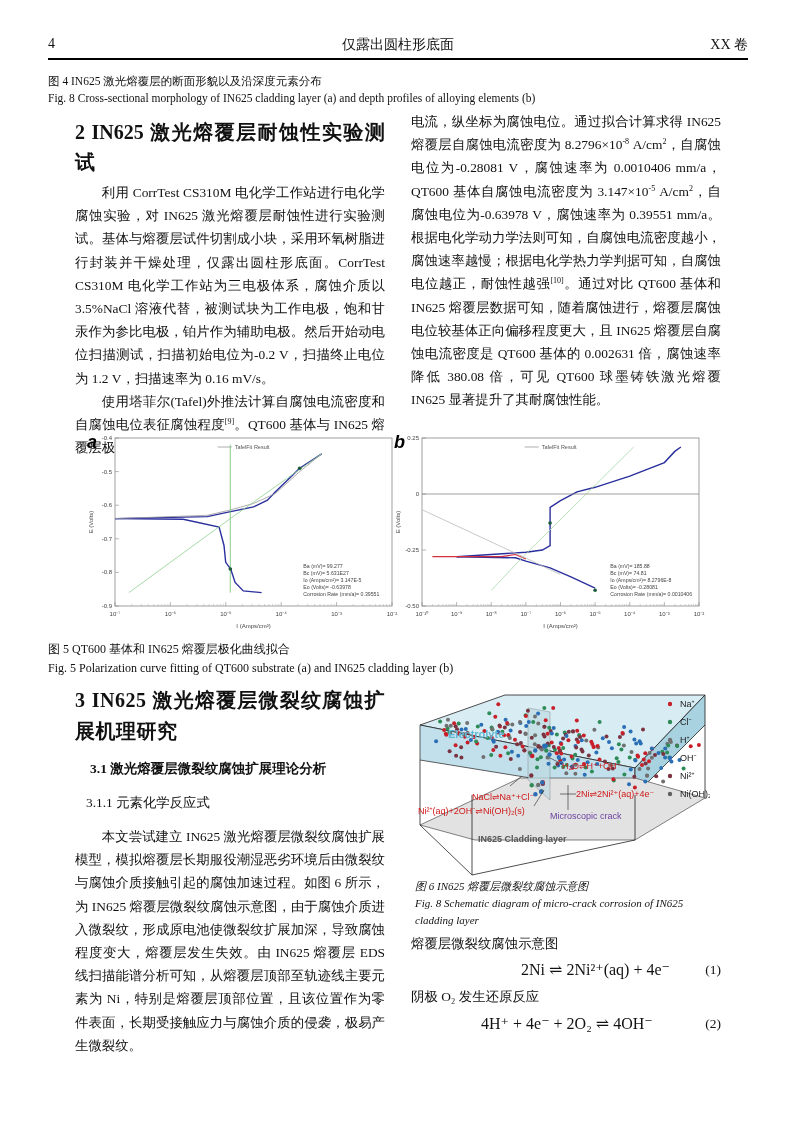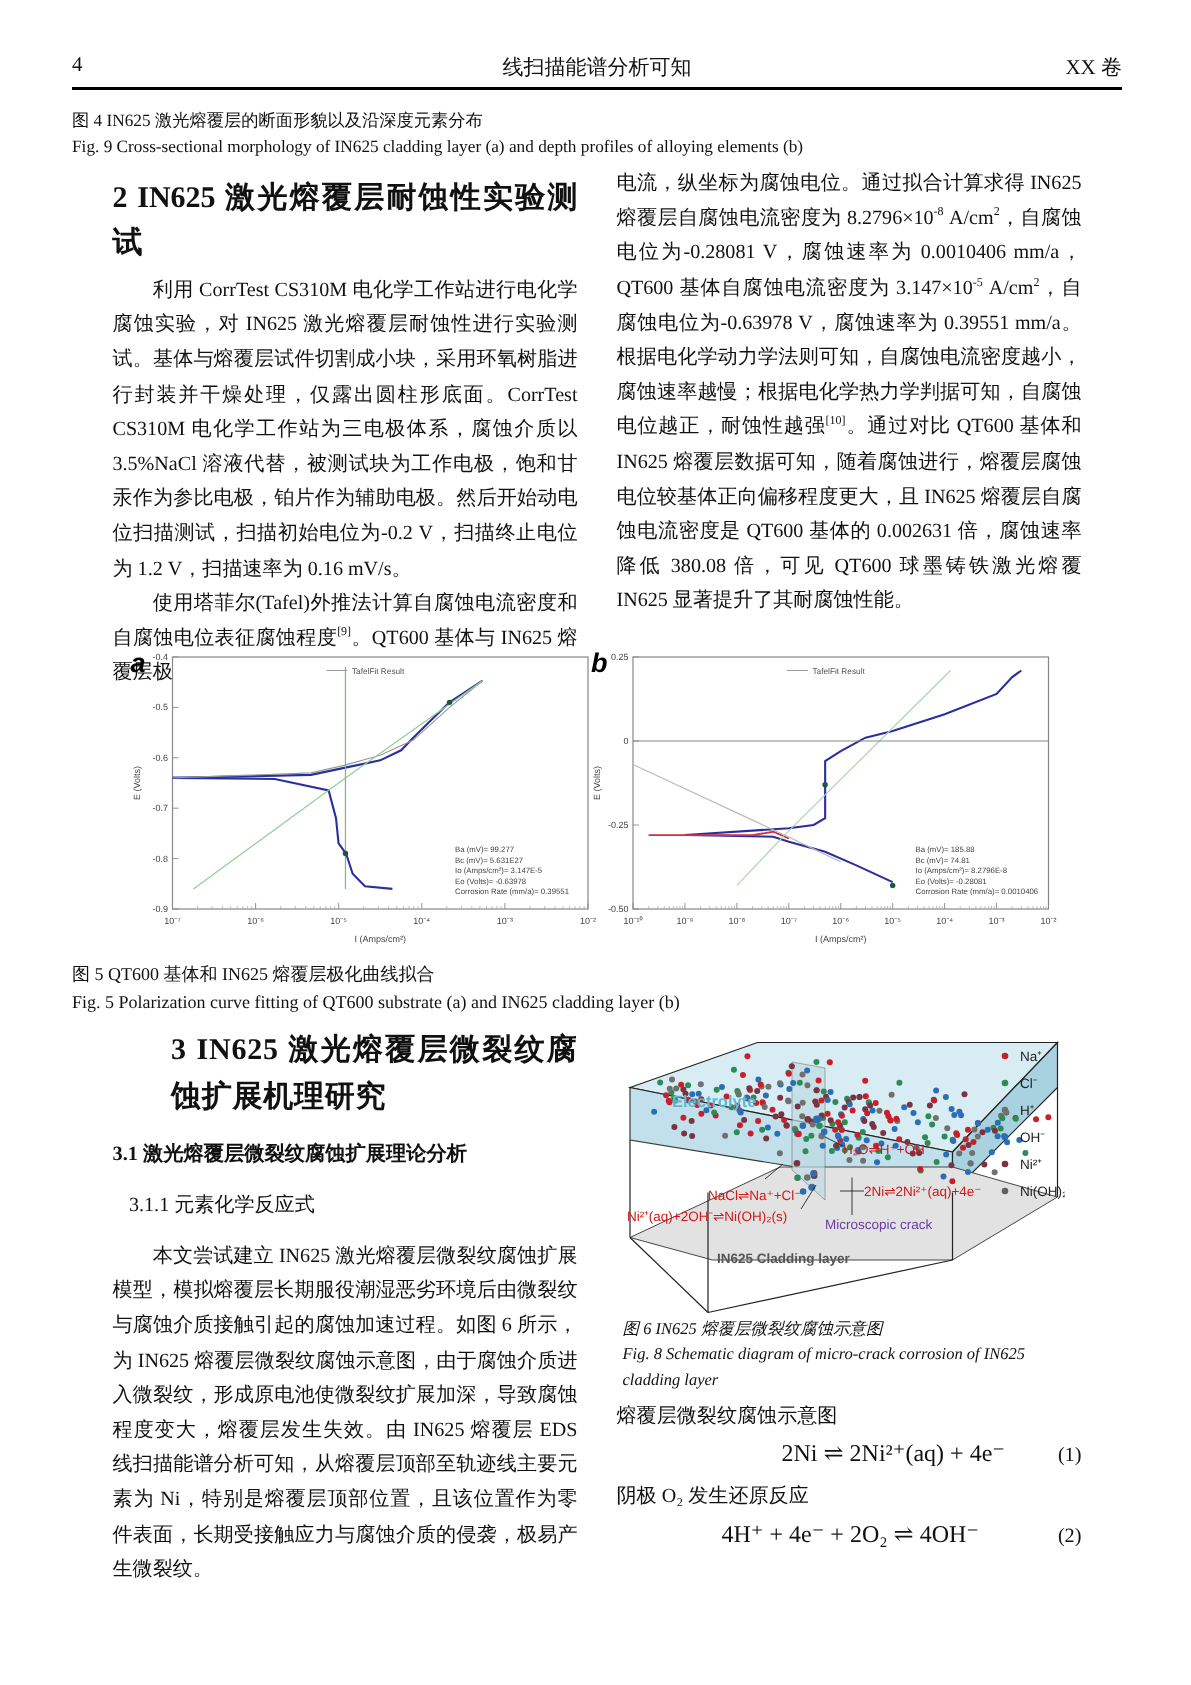--- a/index.html
+++ b/index.html
@@ -21,28 +21,28 @@
   sup { font-size:8px; vertical-align:super; line-height:0; }
   svg text { font-family:"Liberation Sans",sans-serif; }
   .eq { font-size:16px; }
   .eqn { position:absolute; right:0; font-size:13.5px; }
 </style>
 </head>
 <body>
 
 <div class="abs hdr">
   <span class="pn">4</span>
-  <span class="jt">线扫描能谱分析可知</span>
+  <span class="jt">仅露出圆柱形底面</span>
   <span class="vol">XX 卷</span>
 </div>
 <div class="abs hrule"></div>
 
 <div class="abs cap" style="top:73px;left:48px;width:700px;">
   <div>图 4 IN625 激光熔覆层的断面形貌以及沿深度元素分布</div>
-  <div>Fig. 9 Cross-sectional morphology of IN625 cladding layer (a) and depth profiles of alloying elements (b)</div>
+  <div>Fig. 8 Cross-sectional morphology of IN625 cladding layer (a) and depth profiles of alloying elements (b)</div>
 </div>
 
 <div class="abs col" style="top:117px;left:75px;width:310px;">
   <h2>2 IN625 激光熔覆层耐蚀性实验测试</h2>
   <p class="ind" style="margin-top:4px;">利用 CorrTest CS310M 电化学工作站进行电化学腐蚀实验，对 IN625 激光熔覆层耐蚀性进行实验测试。基体与熔覆层试件切割成小块，采用环氧树脂进行封装并干燥处理，仅露出圆柱形底面。CorrTest CS310M 电化学工作站为三电极体系，腐蚀介质以 3.5%NaCl 溶液代替，被测试块为工作电极，饱和甘汞作为参比电极，铂片作为辅助电极。然后开始动电位扫描测试，扫描初始电位为-0.2 V，扫描终止电位为 1.2 V，扫描速率为 0.16 mV/s。</p>
   <p class="ind"><span>使用塔菲尔(Tafel)外推法计算自腐蚀电流密度和自腐蚀电位表征腐蚀程度</span><sup>[9]</sup><span>。QT600 基体与 IN625 熔覆层极化曲线如图 5 所示，横坐标为腐蚀</span></p>
 </div>
 
 <div class="abs col" style="top:110px;left:411px;width:310px;">
   <p><span>电流，纵坐标为腐蚀电位。通过拟合计算求得 IN625 熔覆层自腐蚀电流密度为 8.2796×10</span><sup>-8</sup><span> A/cm</span><sup>2</sup><span>，自腐蚀电位为-0.28081 V，腐蚀速率为 0.0010406 mm/a，QT600 基体自腐蚀电流密度为 3.147×10</span><sup>-5</sup><span> A/cm</span><sup>2</sup><span>，自腐蚀电位为-0.63978 V，腐蚀速率为 0.39551 mm/a。根据电化学动力学法则可知，自腐蚀电流密度越小，腐蚀速率越慢；根据电化学热力学判据可知，自腐蚀电位越正，耐蚀性越强</span><sup>[10]</sup><span>。通过对比 QT600 基体和 IN625 熔覆层数据可知，随着腐蚀进行，熔覆层腐蚀电位较基体正向偏移程度更大，且 IN625 熔覆层自腐蚀电流密度是 QT600 基体的 0.002631 倍，腐蚀速率降低 380.08 倍，可见 QT600 球墨铸铁激光熔覆 IN625 显著提升了其耐腐蚀性能。</span></p>
@@ -243,22 +243,22 @@
     <text x="218.36" y="157" font-size="5.2" fill="#444">Eo (Volts)= -0.28081</text>
     <text x="218.36" y="164" font-size="5.2" fill="#444">Corrosion Rate (mm/a)= 0.0010406</text>
   </svg>
 
 <div class="abs cap" style="top:640px;left:48px;width:700px;font-size:12px;line-height:19px;">
   <div>图 5 QT600 基体和 IN625 熔覆层极化曲线拟合</div>
   <div>Fig. 5 Polarization curve fitting of QT600 substrate (a) and IN625 cladding layer (b)</div>
 </div>
 
 <div class="abs col" style="top:685px;left:75px;width:310px;">
-  <h2 style="line-height:31px;letter-spacing:0.5px;margin-left:39px;">3 IN625 激光熔覆层微裂纹腐蚀扩展机理研究</h2>
-  <h3 style="margin-top:10px;">3.1 激光熔覆层微裂纹腐蚀扩展理论分析</h3>
+  <h2 style="line-height:31px;letter-spacing:0.5px;">3 IN625 激光熔覆层微裂纹腐蚀扩展机理研究</h2>
+  <h3 style="margin-top:10px;margin-left:15px;">3.1 激光熔覆层微裂纹腐蚀扩展理论分析</h3>
   <h4>3.1.1 元素化学反应式</h4>
   <p class="ind">本文尝试建立 IN625 激光熔覆层微裂纹腐蚀扩展模型，模拟熔覆层长期服役潮湿恶劣环境后由微裂纹与腐蚀介质接触引起的腐蚀加速过程。如图 6 所示，为 IN625 熔覆层微裂纹腐蚀示意图，由于腐蚀介质进入微裂纹，形成原电池使微裂纹扩展加深，导致腐蚀程度变大，熔覆层发生失效。由 IN625 熔覆层 EDS 线扫描能谱分析可知，从熔覆层顶部至轨迹线主要元素为 Ni，特别是熔覆层顶部位置，且该位置作为零件表面，长期受接触应力与腐蚀介质的侵袭，极易产生微裂纹。</p>
 </div>
 
 <svg class="abs" id="fig6" style="top:690px;left:410px;" width="300" height="190">
 
   <polygon points="10,35 95,5 295,5 225,78" fill="#d8ecf3" stroke="#222" stroke-width="0.8"></polygon>
   <polygon points="10,35 225,78 225,105 10,70" fill="#bcdde9" stroke="#222" stroke-width="0.8" opacity="0.9"></polygon>
   <polygon points="225,78 295,5 295,35 225,105" fill="#a9d2e0" stroke="#222" stroke-width="0.8"></polygon>
   <polygon points="10,135 110,88 225,88 295,108 225,150 65,150" fill="#e2e2e2" stroke="#333" stroke-width="0.6"></polygon>

